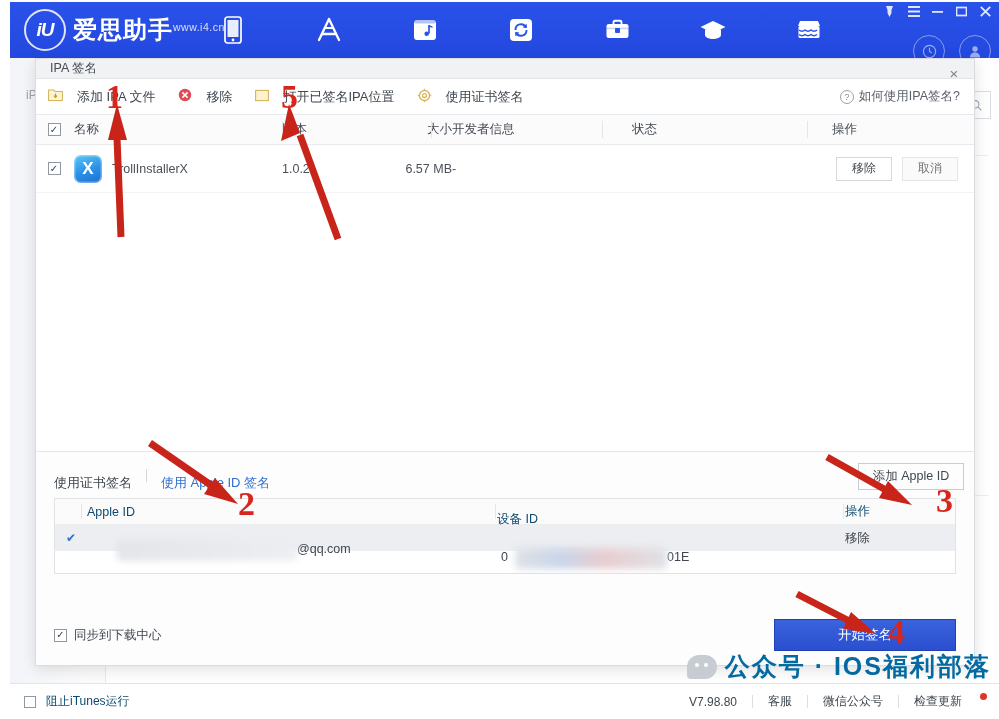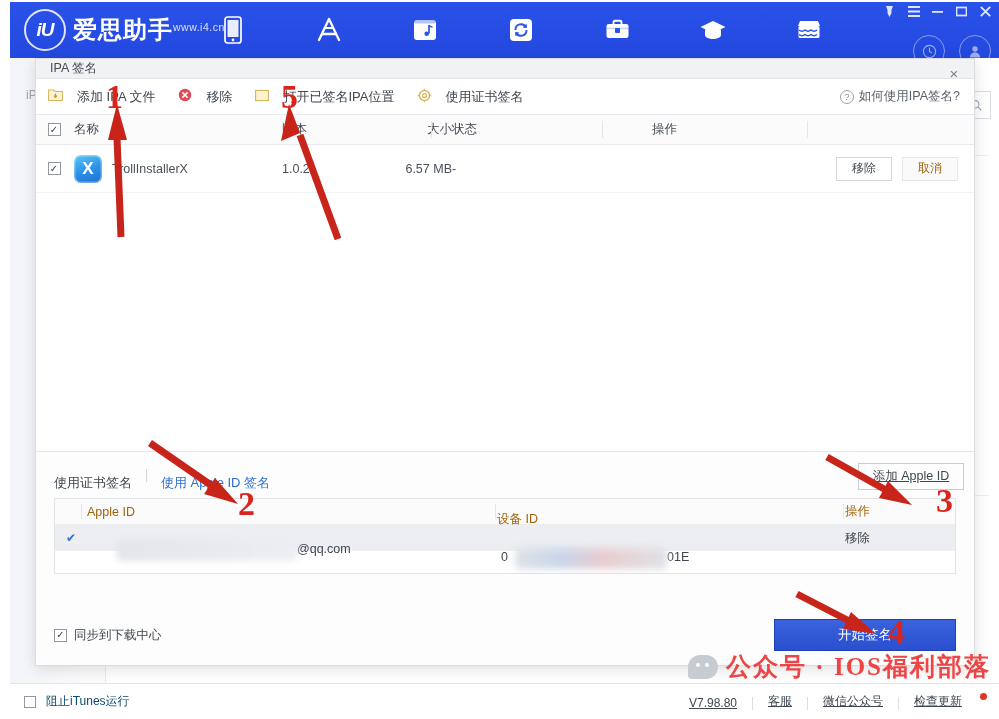--- a/index.html
+++ b/index.html
@@ -206,21 +206,21 @@
     color:#fff; font-size: 17px; font-weight: 700;
     box-shadow: inset 0 0 0 1.5px rgba(255,255,255,.35);
   }
   .btn-sm {
     min-width: 56px; height: 24px;
     border: 1px solid #d4d7dc; background: #fff;
     font-size: 12px; color: #43494f;
     display:flex; align-items:center; justify-content:center;
     cursor: pointer;
   }
-  .btn-sm.disabled { color:#a16207; border-color:#e4e6ea; background:#fafafb; cursor: default;}
+  .btn-sm.disabled { color:#737373; border-color:#e4e6ea; background:#fafafb; cursor: default;}
 
   .tbl-body {
     flex: 1;
     background: #fff;
     position: relative;
   }
 
   
   .sign-panel {
     border-top: 1px solid #e4e6ea;
@@ -239,35 +239,34 @@
   .tab.active { color: #2f6fd0; padding-left: 14px; padding-right: 0;}
   .tab-sep { width:1px; height:13px; background:#d4d7dc; }
 
   .apple-add-btn {
     position: absolute; right: 10px; top: 11px;
     min-width: 106px; height: 27px;
     border: 1px solid #c9ccd2; background: #fdfdfd;
     font-size: 12.5px; color: #3f464e;
     display:flex; align-items:center; justify-content:center;
     cursor: pointer;
-    text-decoration: underline;
   }
 
   .id-table {
     margin-top: 12px;
     border: 1px solid #e0e2e6;
     height: 76px;
     background: #fff;
     overflow: hidden;
   }
   .id-head {
     height: 26px; background:#fbfbfc;
     border-bottom: 1px solid #ebedef;
     display:flex; align-items:center;
-    font-size: 12.5px; color: #a16207;
+    font-size: 12.5px; color: #0c4a6e;
     position: relative;
   }
   .id-row {
     height: 26px; background:#eceef1;
     display:flex; align-items:center;
     font-size: 12.5px; color: #3f464e;
     position: relative;
   }
   .idc-chk { width: 32px; display:flex; justify-content:center; align-items:center;}
   .idc-aid { width: 410px; position: relative;}
@@ -302,40 +301,39 @@
   
   .statusbar {
     position: absolute; left: 10px; bottom: 0;
     width: 989px; height: 36px;
     border-top: 1px solid #e2e4e8;
     background: #fff;
     display:flex; align-items:center;
     padding: 0 12px 0 14px;
   }
   .sb-left { display:flex; align-items:center; gap: 10px; font-size: 12px; color:#0c4a6e;}
-  .sb-right { margin-left:auto; display:flex; align-items:flex-end; gap: 0; font-size: 12px; color:#3f464e;text-decoration:underline;}
+  .sb-right { margin-left:auto; display:flex; align-items:center; gap: 0; font-size: 12px; color:#3f464e;}
   .sb-item { padding: 0 15px; cursor: pointer; }
   .sb-ver { padding: 0 15px; color:#3f464e;}
   .sb-sep { width:1px; height:13px; background:#dcdee2;}
   .red-dot {
     width: 7px; height: 7px; border-radius:50%; background:#e0342b;
     margin-left: 3px; margin-bottom: 10px;
   }
   .chk-empty {
     width: 12px; height: 12px; border: 1px solid #9099a3; background:#fff;
   }
 
   
   .watermark {
     position: absolute; right: 8px; bottom: 36px;
     display:flex; align-items:center; gap: 8px;
-    color: #ef4444; font-size: 25px; font-weight: 700;
+    color: #0369a1; font-size: 25px; font-weight: 700;
     letter-spacing: 2px; pointer-events:none;
     white-space: nowrap;
-    font-family: Liberation Serif, serif;
   }
   .wm-bubble {
     width: 30px; height: 24px; border-radius: 12px 12px 12px 4px;
     background:#c7ccd3; position: relative;
   }
   .wm-bubble::before, .wm-bubble::after {
     content:""; position:absolute; top:8px; width:4px;height:4px;
     border-radius:50%; background:#fff;
   }
   .wm-bubble::before{ left:8px; } .wm-bubble::after{ left:17px; }
@@ -537,20 +535,21 @@
       </div>
     </div>
 
     <div class="tbl-head">
       <div class="col-chk">
         <div class="chk">✓</div>
       </div>
       <div class="col-name">名称</div>
       <div class="col-ver">版本</div>
       <div class="col-size">大小</div>
+      <div class="col-dev">开发者信息</div>
       <div class="col-stat">状态</div>
       <div class="col-act" style="justify-content:flex-start; padding-left:0;">
         <span>操作</span>
       </div>
       <div class="divider-v" style="left:246px;"></div>
       <div class="divider-v" style="left:395px;"></div>
       <div class="divider-v" style="left:566px;"></div>
       <div class="divider-v" style="left:771px;"></div>
     </div>
 

